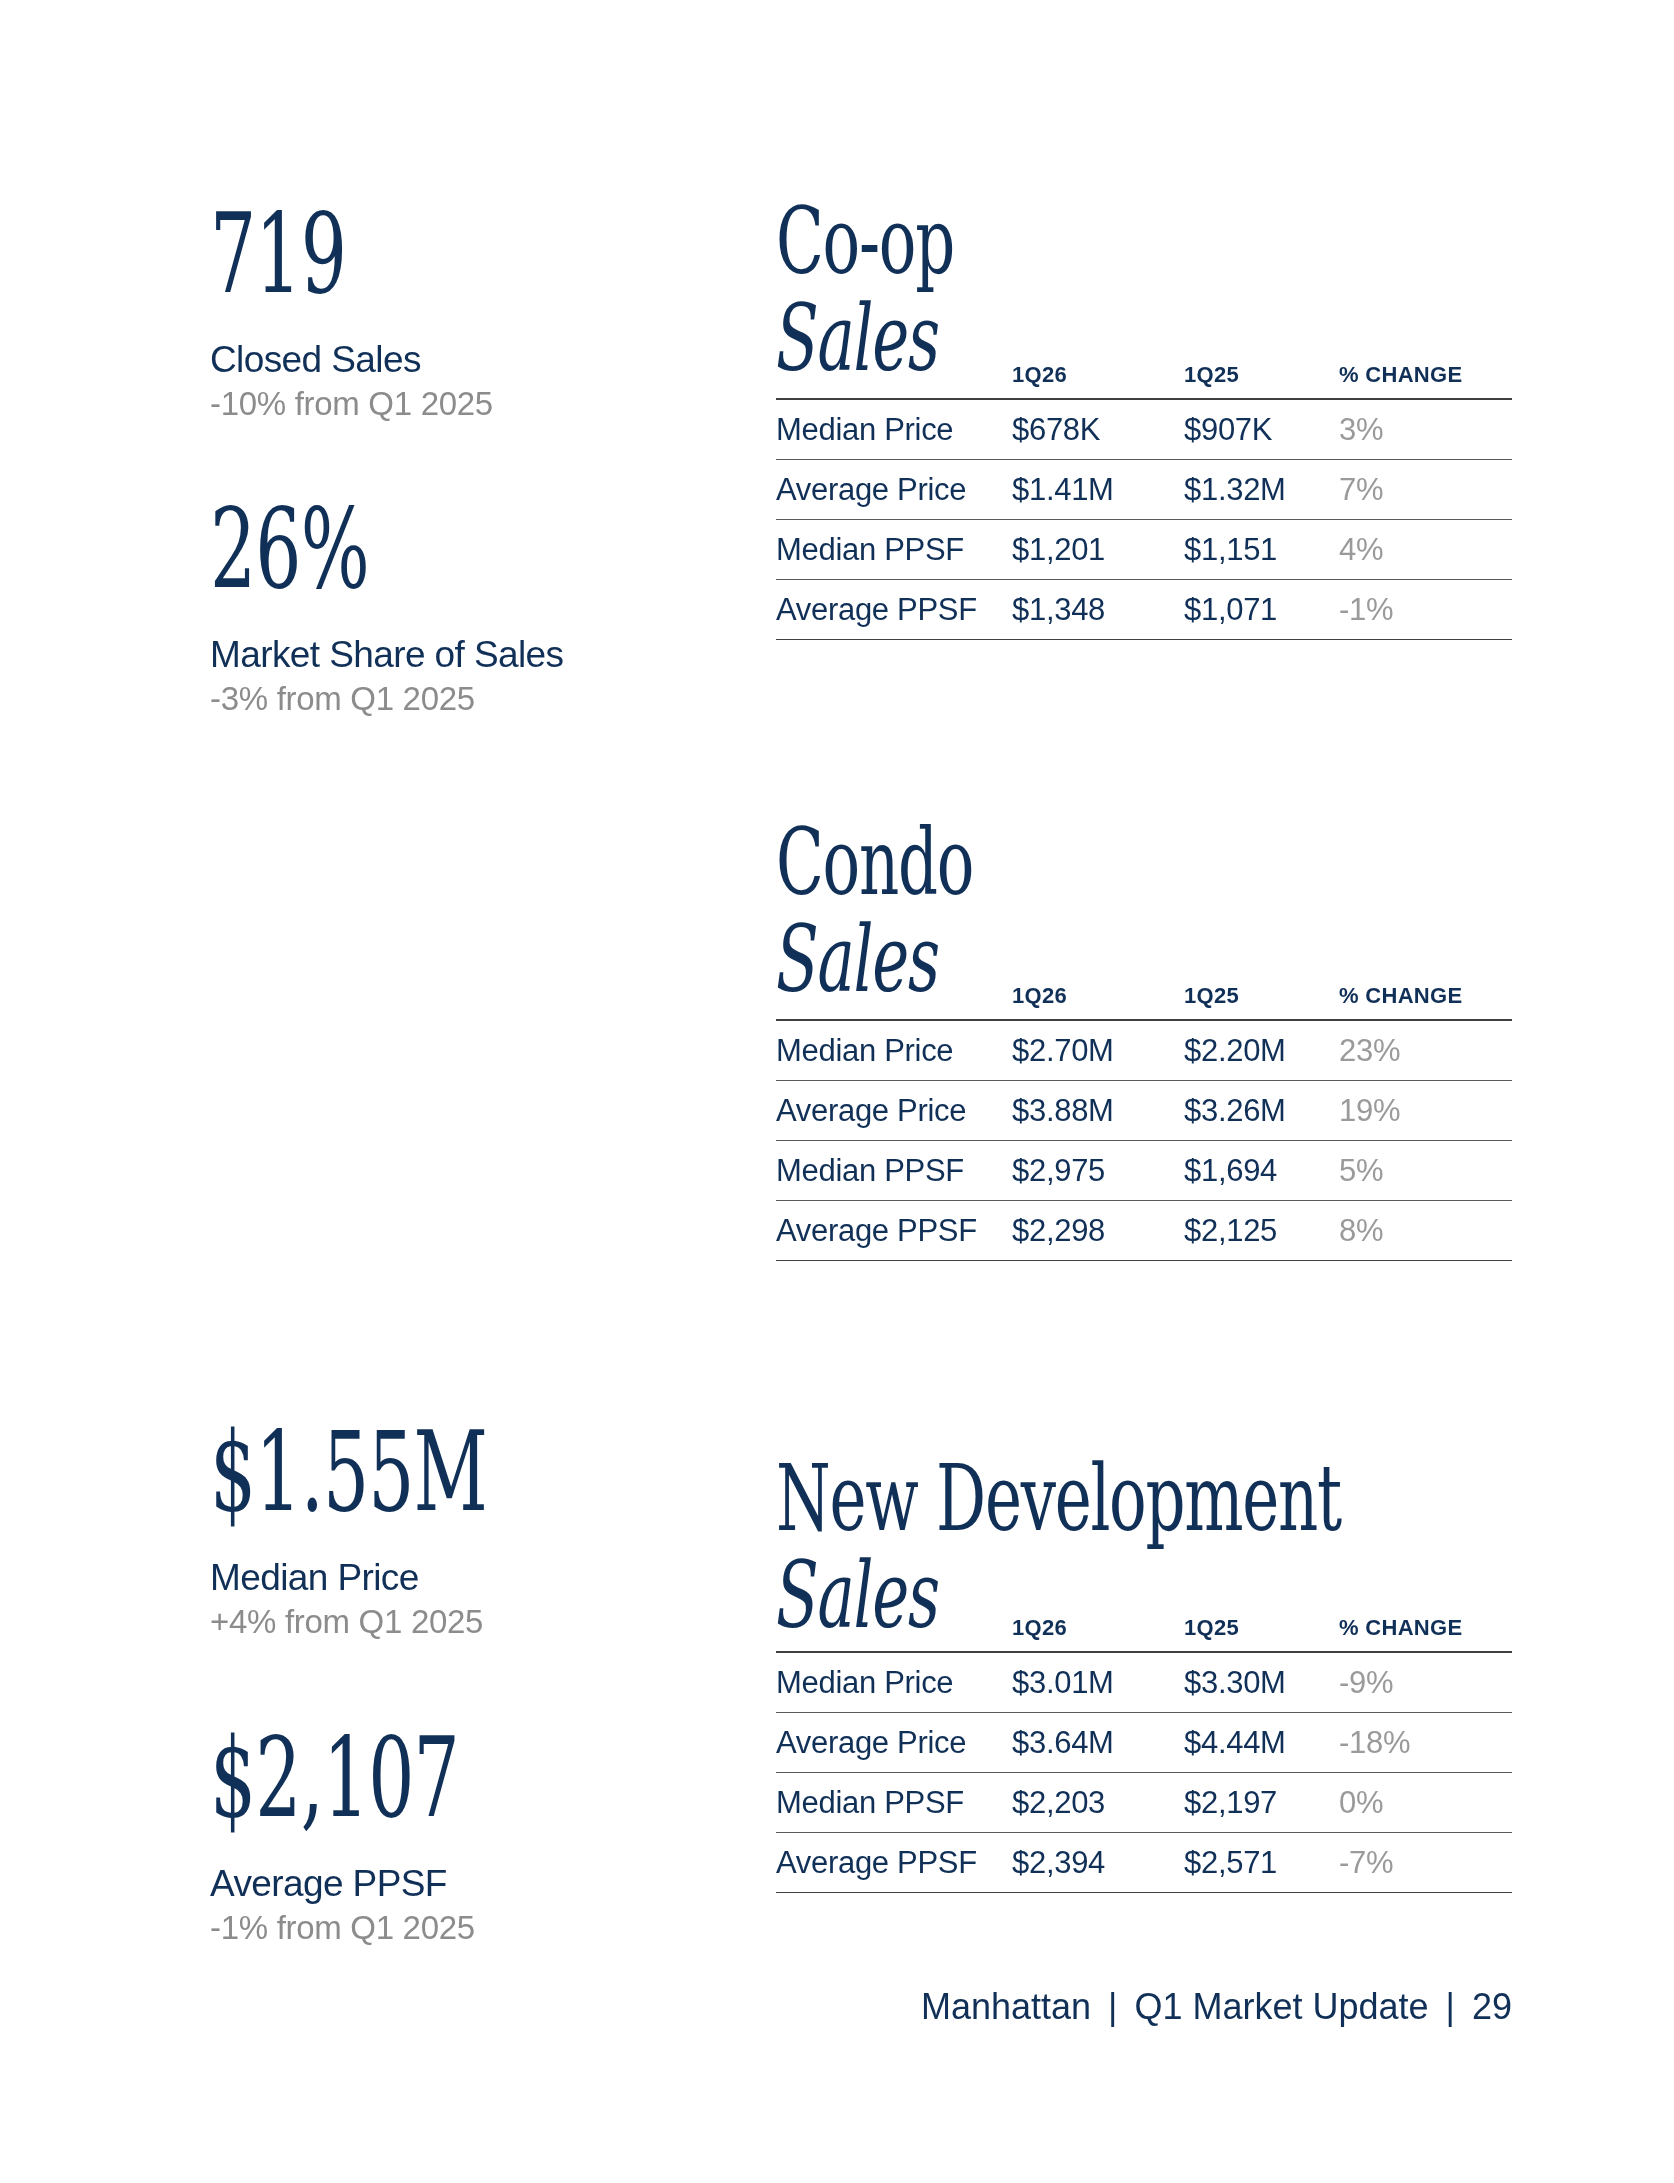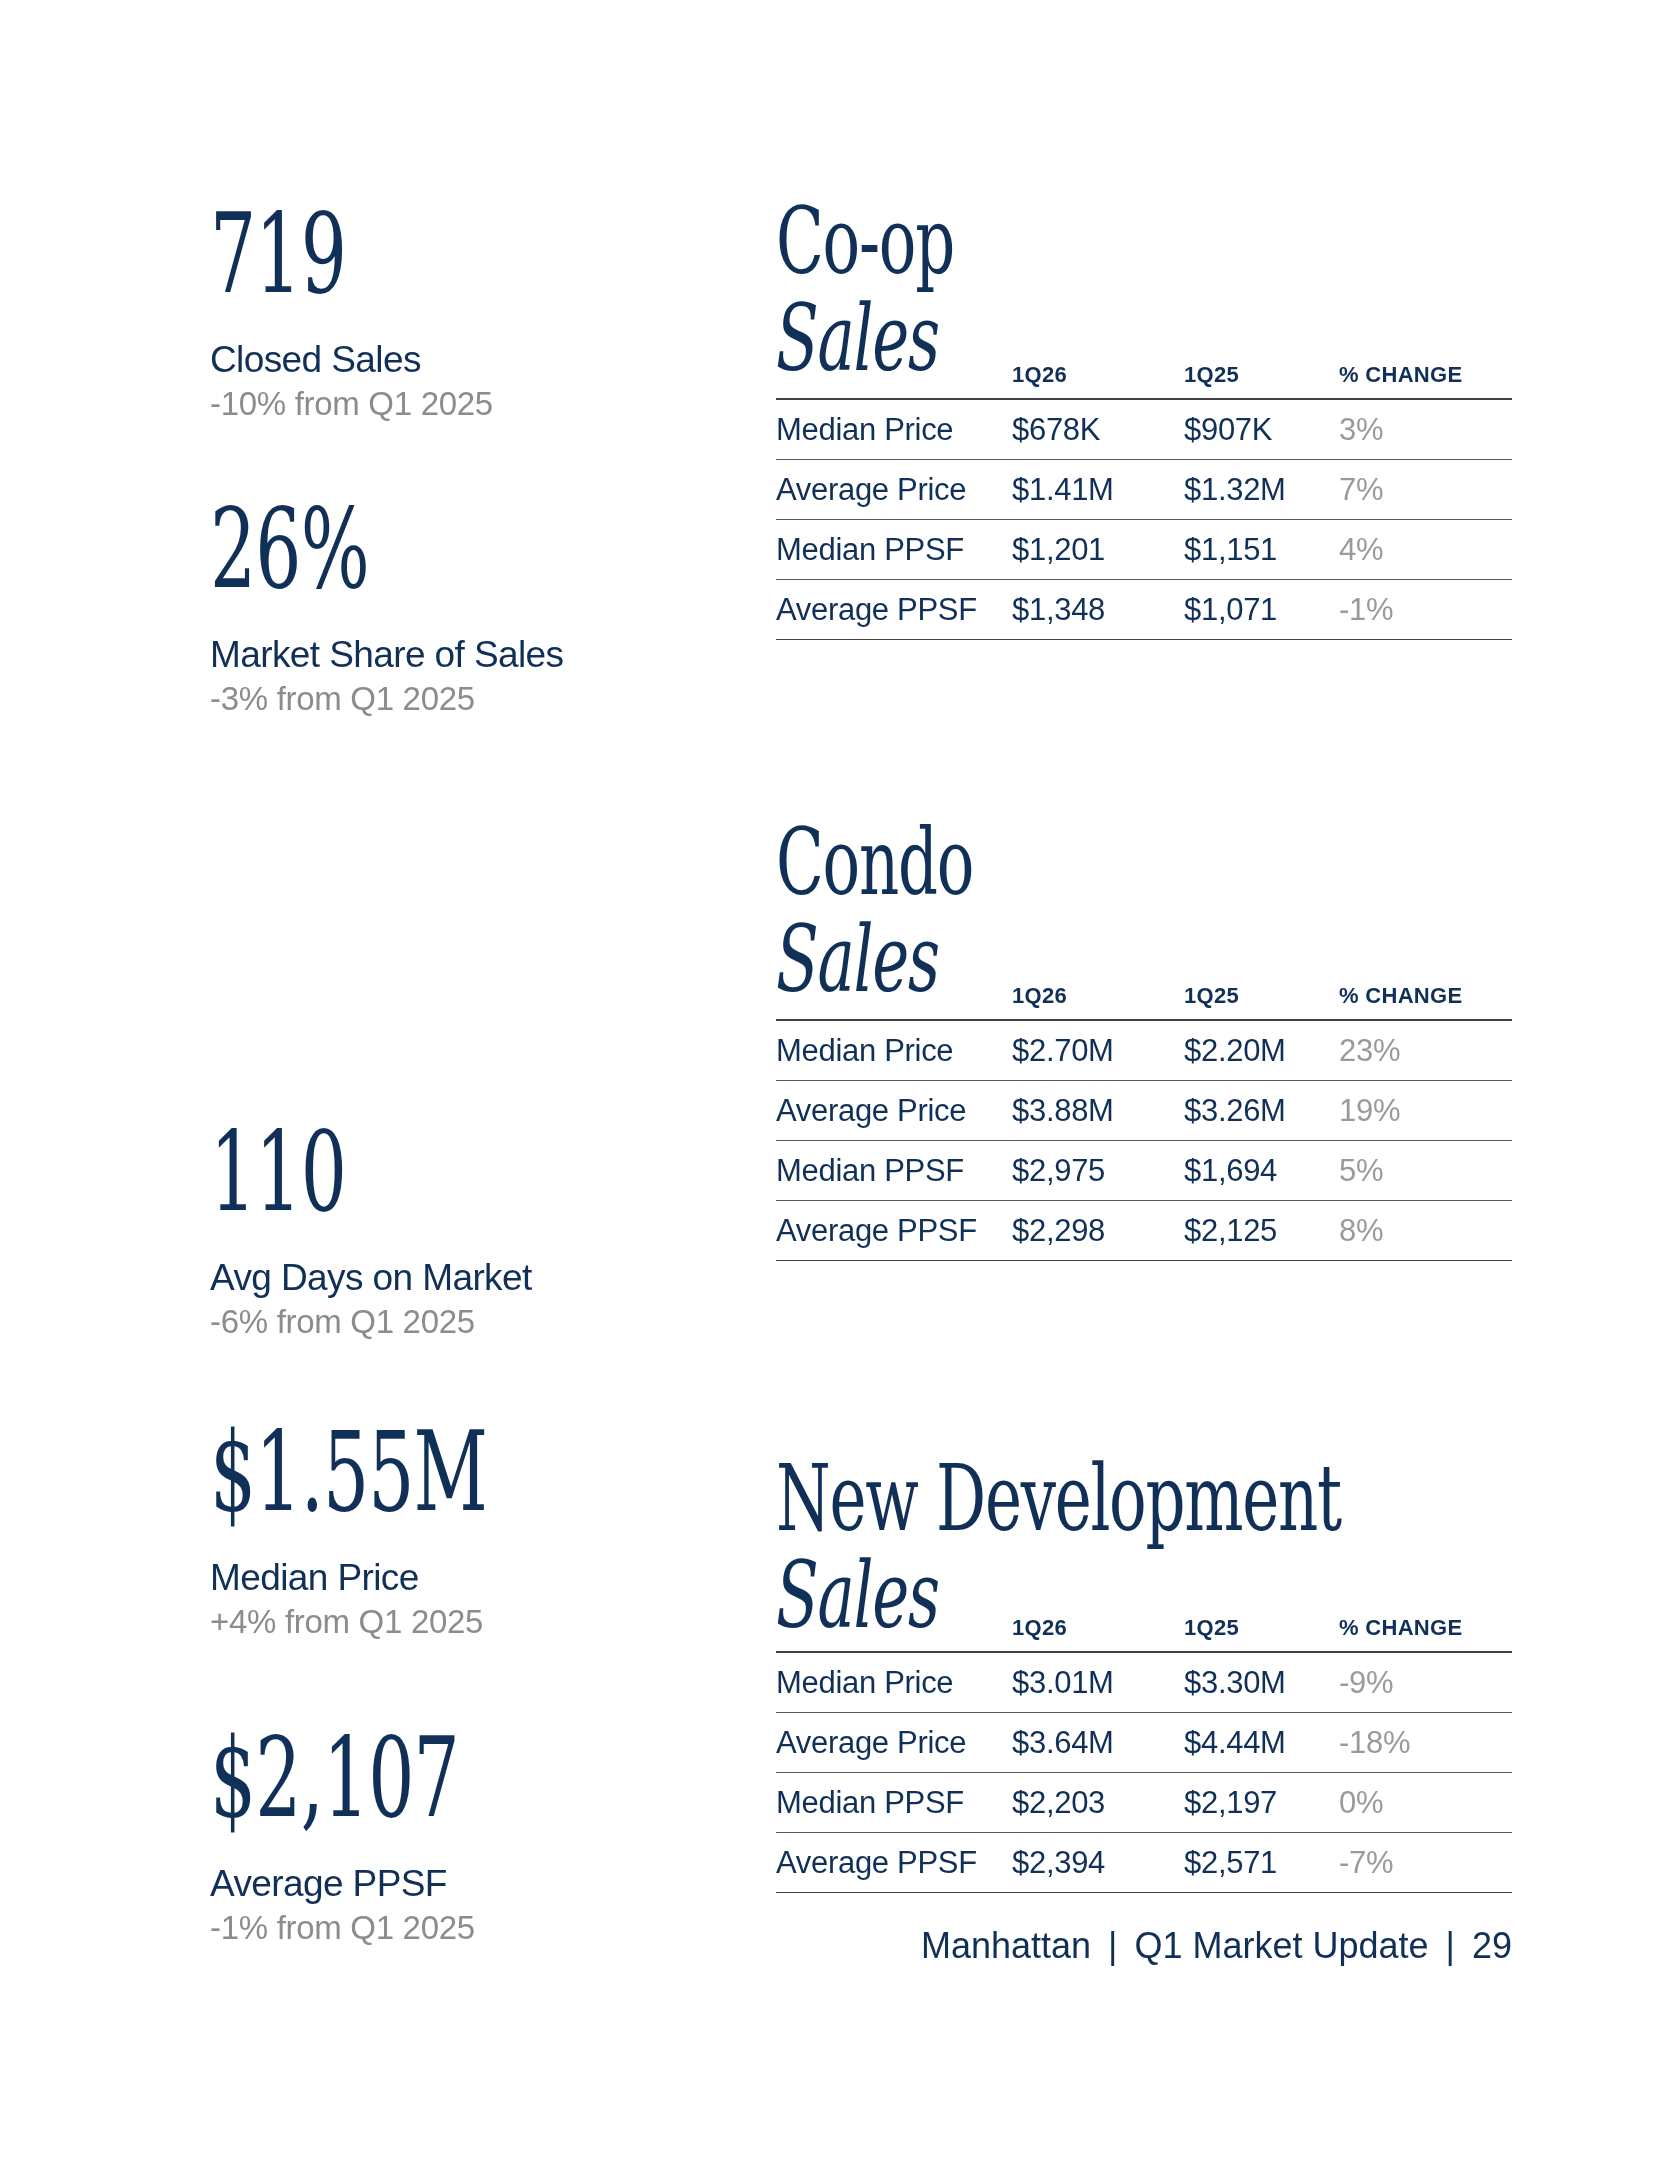--- a/index.html
+++ b/index.html
@@ -72,46 +72,41 @@
   .grid-row .cell{
     position:absolute;top:0;height:59px;line-height:59px;
     font-size:31px;color:#113058;
     letter-spacing:-0.3px;white-space:nowrap;
   }
   .c0{left:0px}.c1{left:236px}.c2{left:408px}.c3{left:563px}
   .cell.chg{color:#9a9a9a;}
 
   
   .footer{
-    position:absolute;top:1928px;left:776px;width:736px;
+    position:absolute;top:1989px;left:776px;width:736px;
     text-align:right;
     font-size:36px;line-height:36px;
     color:#113058;white-space:nowrap;
   }
   .footer .div{margin:0 17px;font-weight:300;}
 </style>
 </head>
 <body>
 
 <div id="page">
 
   <div class="stat s1">
     <div class="num">719</div>
     <div class="label">Closed Sales</div>
     <div class="sub">-10% from Q1 2025</div>
   </div>
   <div class="stat s2">
     <div class="num">26%</div>
     <div class="label">Market Share of Sales</div>
     <div class="sub">-3% from Q1 2025</div>
-  </div>
-  <div class="stat s4">
-    <div class="num">110</div>
-    <div class="label">Avg Days on Market</div>
-    <div class="sub">-6% from Q1 2025</div>
   </div>
   <div class="stat s5">
     <div class="num">$1.55M</div>
     <div class="label">Median Price</div>
     <div class="sub">+4% from Q1 2025</div>
   </div>
   <div class="stat s6">
     <div class="num">$2,107</div>
     <div class="label">Average PPSF</div>
     <div class="sub">-1% from Q1 2025</div>

